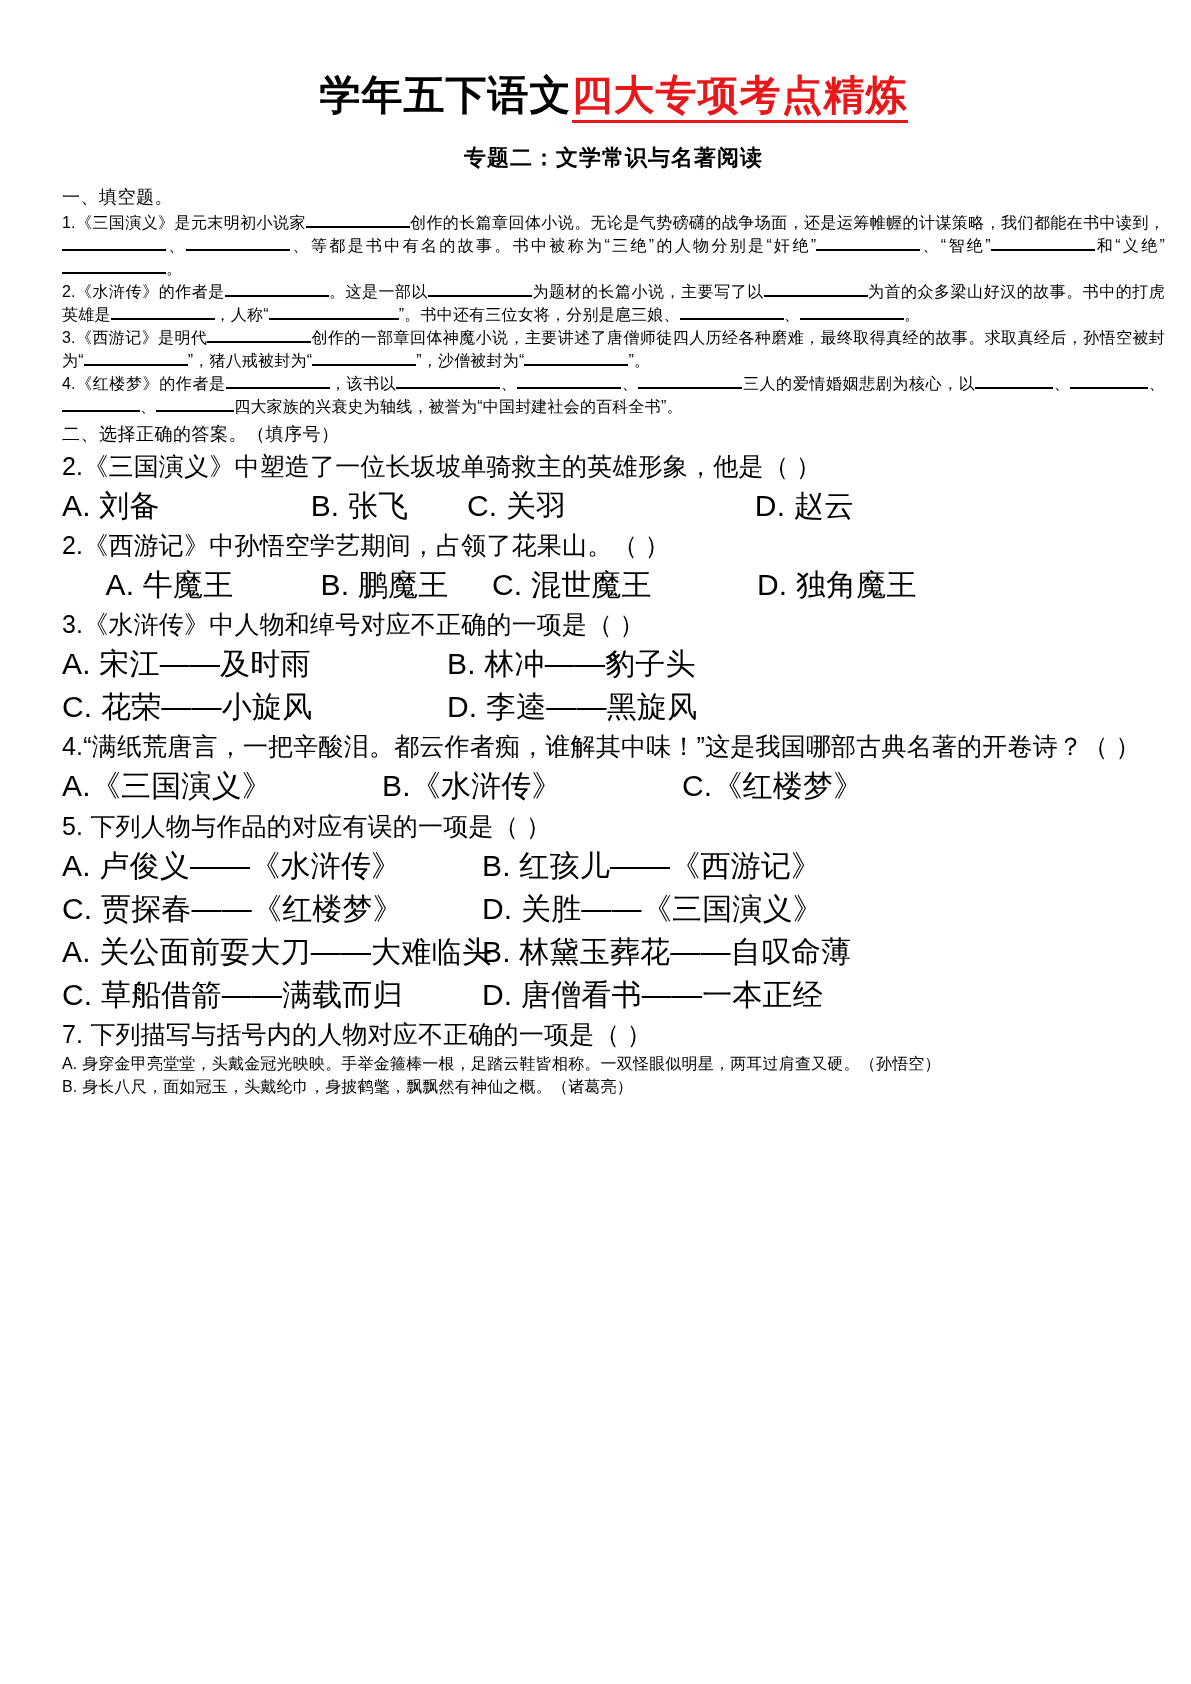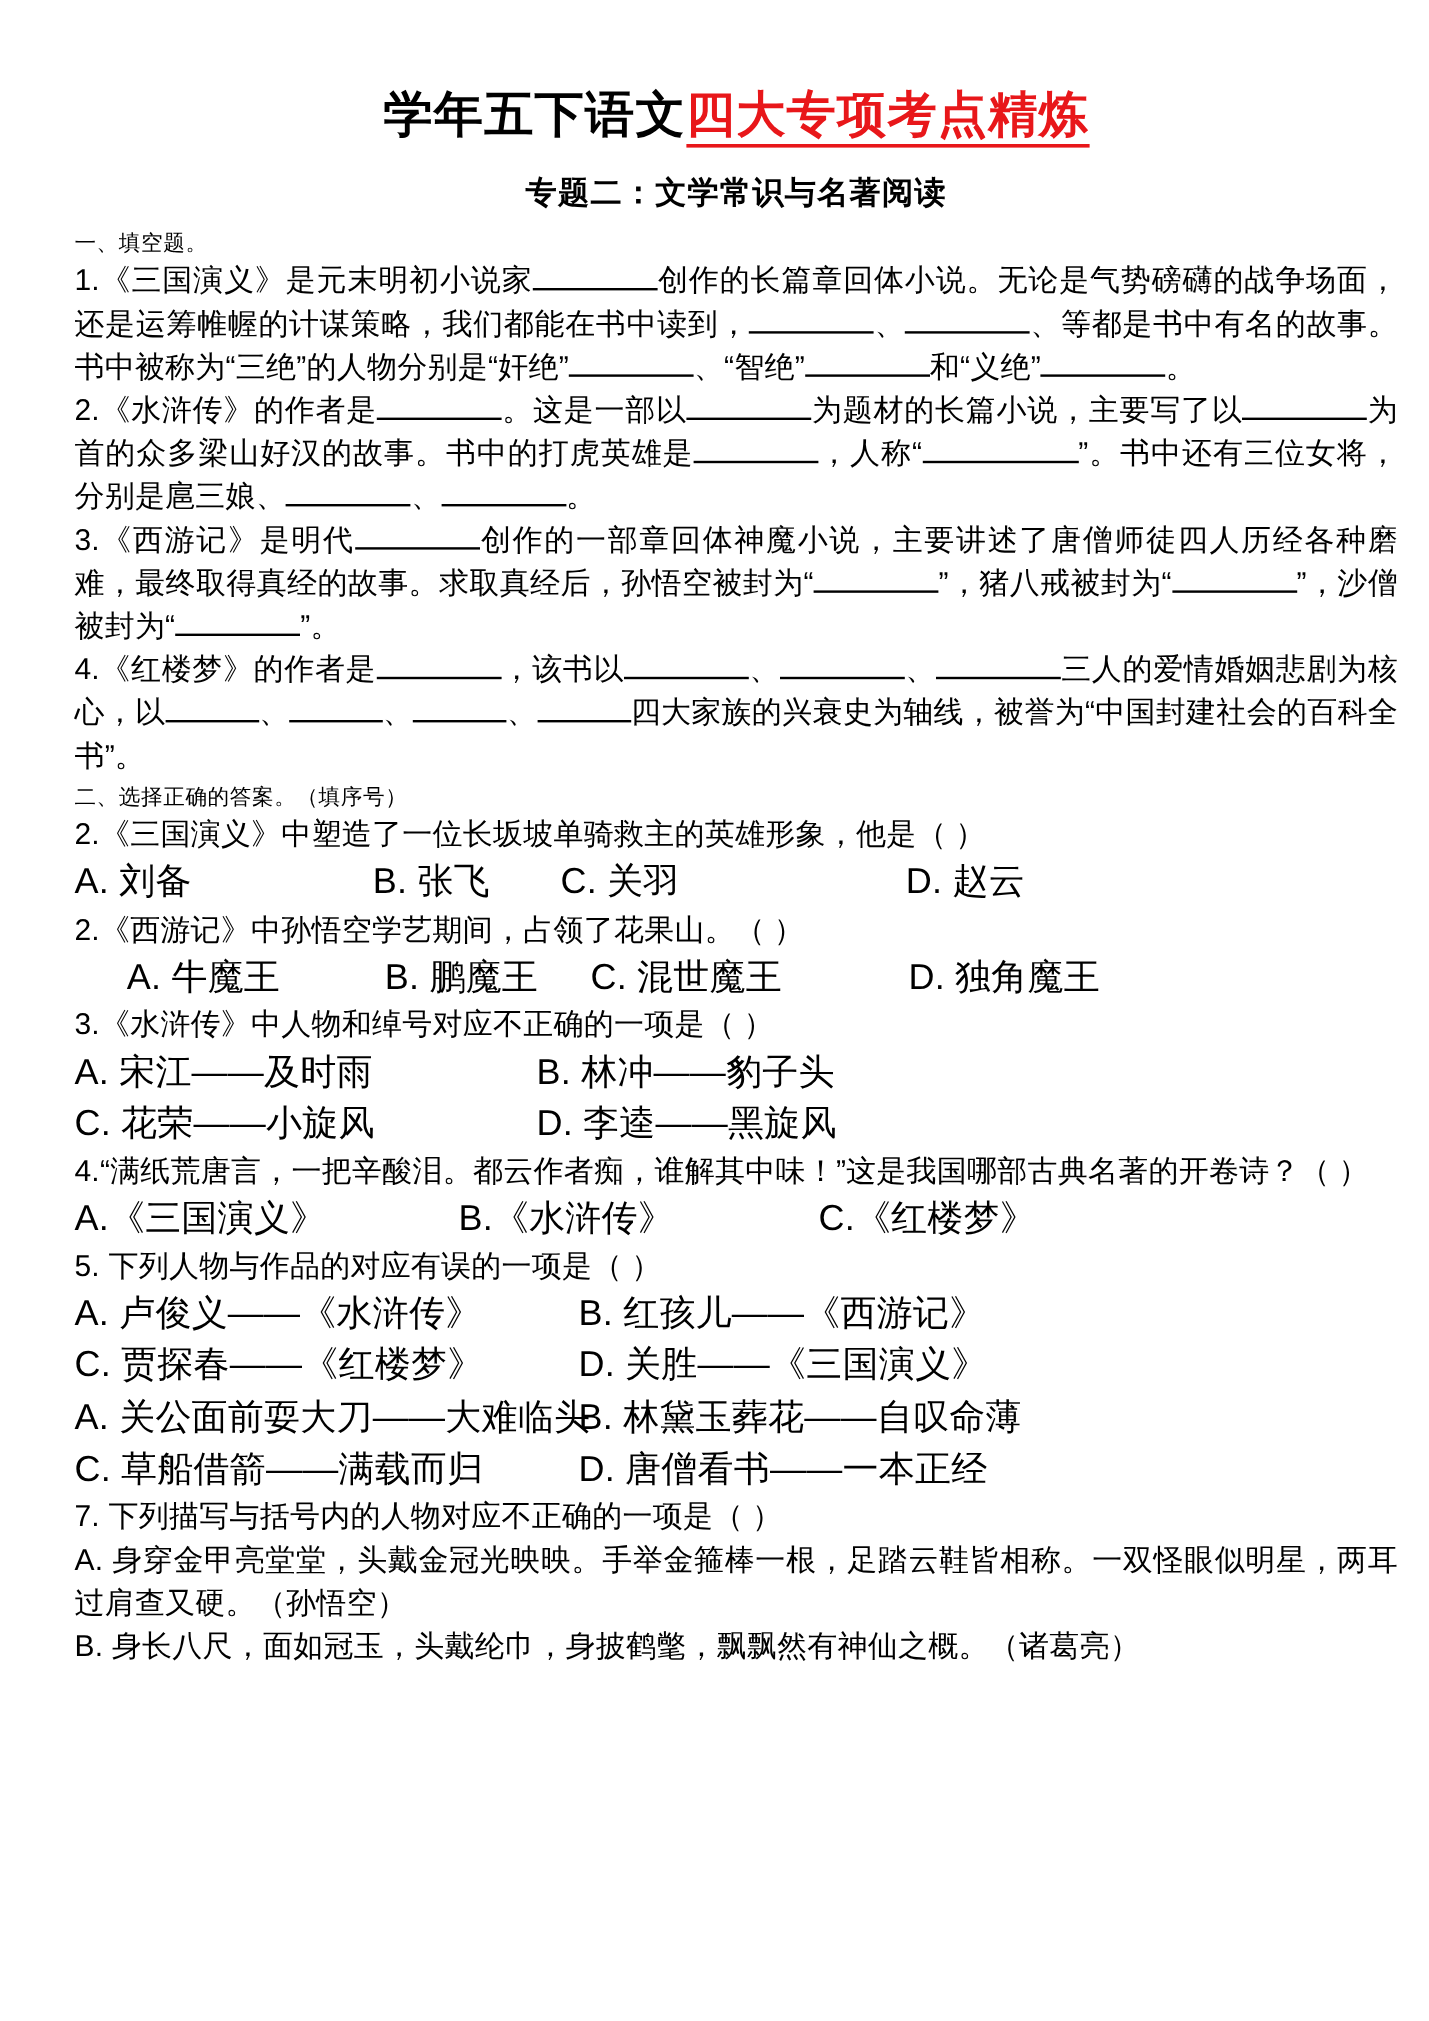--- a/index.html
+++ b/index.html
@@ -32,42 +32,42 @@
   .main-title .black-part {
     color: #000000;
   }
   .main-title .red-part {
     color: #e8171a;
     border-bottom: 3px solid #e8171a;
     padding-bottom: 2px;
   }
   .sub-title {
     text-align: center;
-    font-size: 26px;
+    font-size: 22px;
     color: #000000;
     margin: 22px 0 12px 0;
     letter-spacing: 1px;
   }
   
   .section-head {
     font-size: 18px;
     line-height: 1.42;
     margin: 4px 0 0 0;
     letter-spacing: 0.5px;
   }
   p.line {
     font-size: 25px;
     line-height: 1.44;
     margin: 0;
     letter-spacing: 0.2px;
     text-align: justify;
     text-justify: inter-ideograph;
   }
   p.para {
-    font-size: 25px;
+    font-size: 16px;
     line-height: 1.44;
     margin: 0;
     letter-spacing: 0.2px;
     text-align: justify;
     text-justify: inter-ideograph;
   }
   .blank {
     display: inline-block;
     border-bottom: 2px solid #000;
     vertical-align: baseline;

